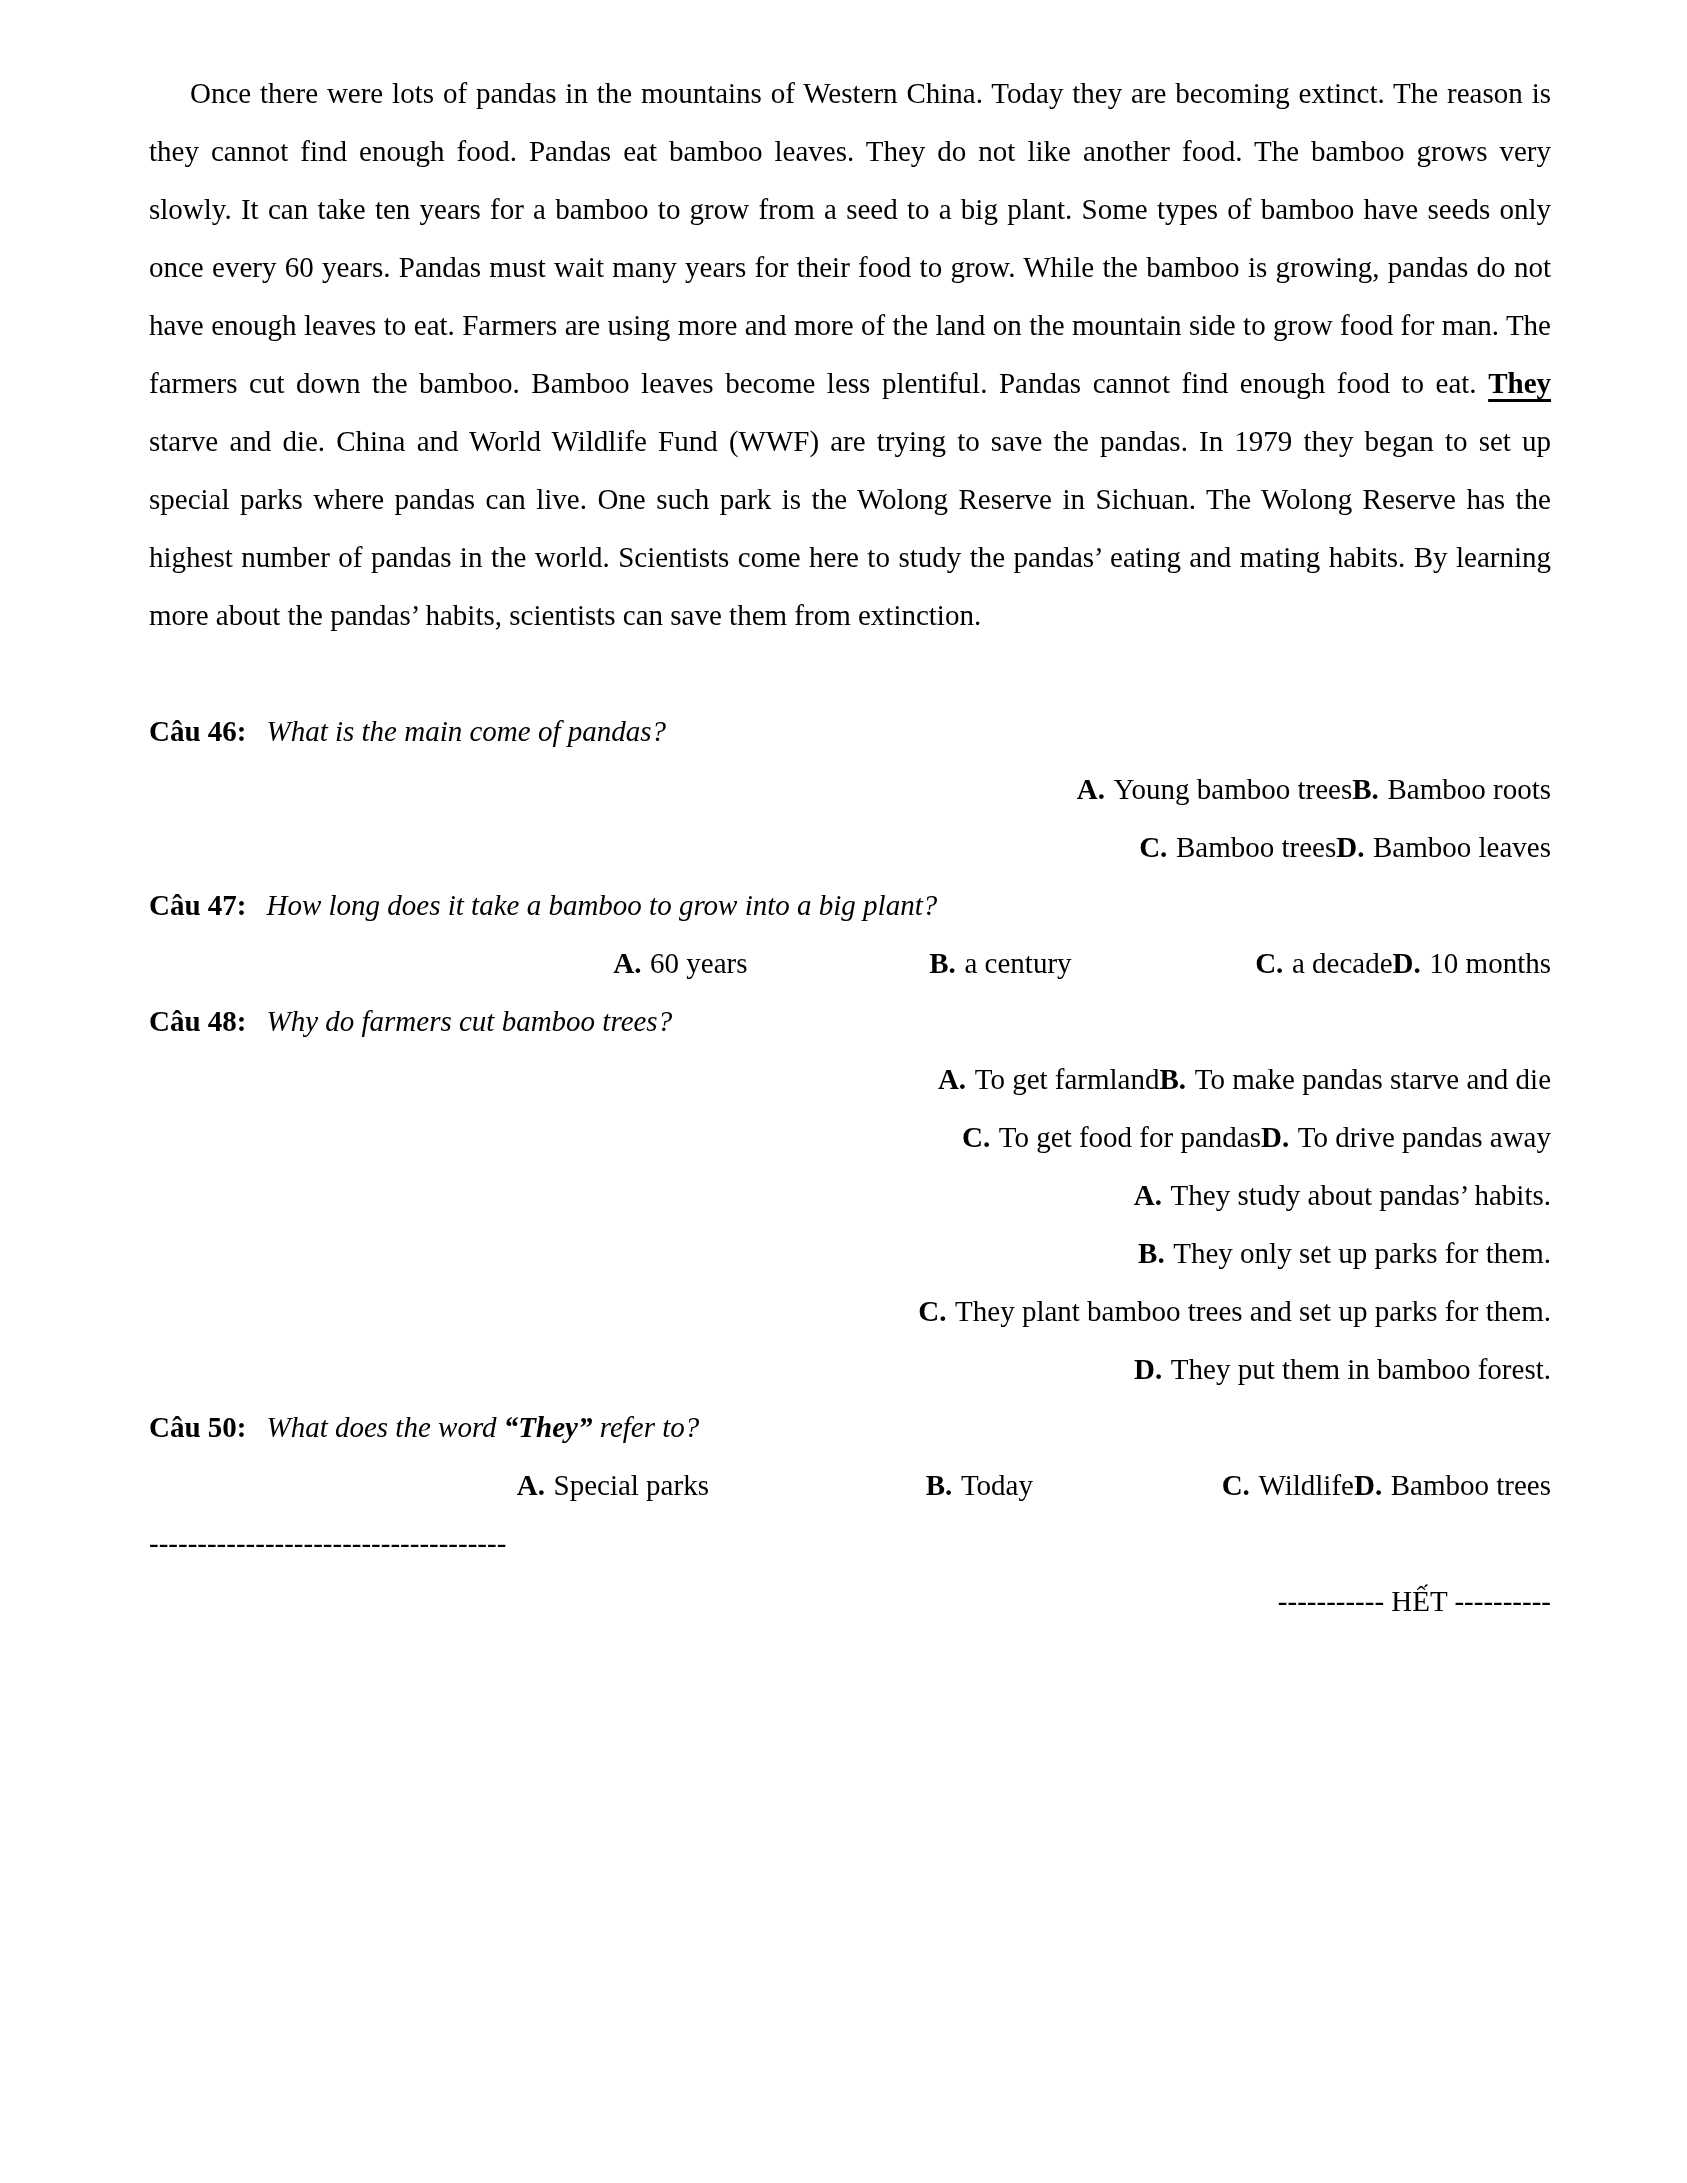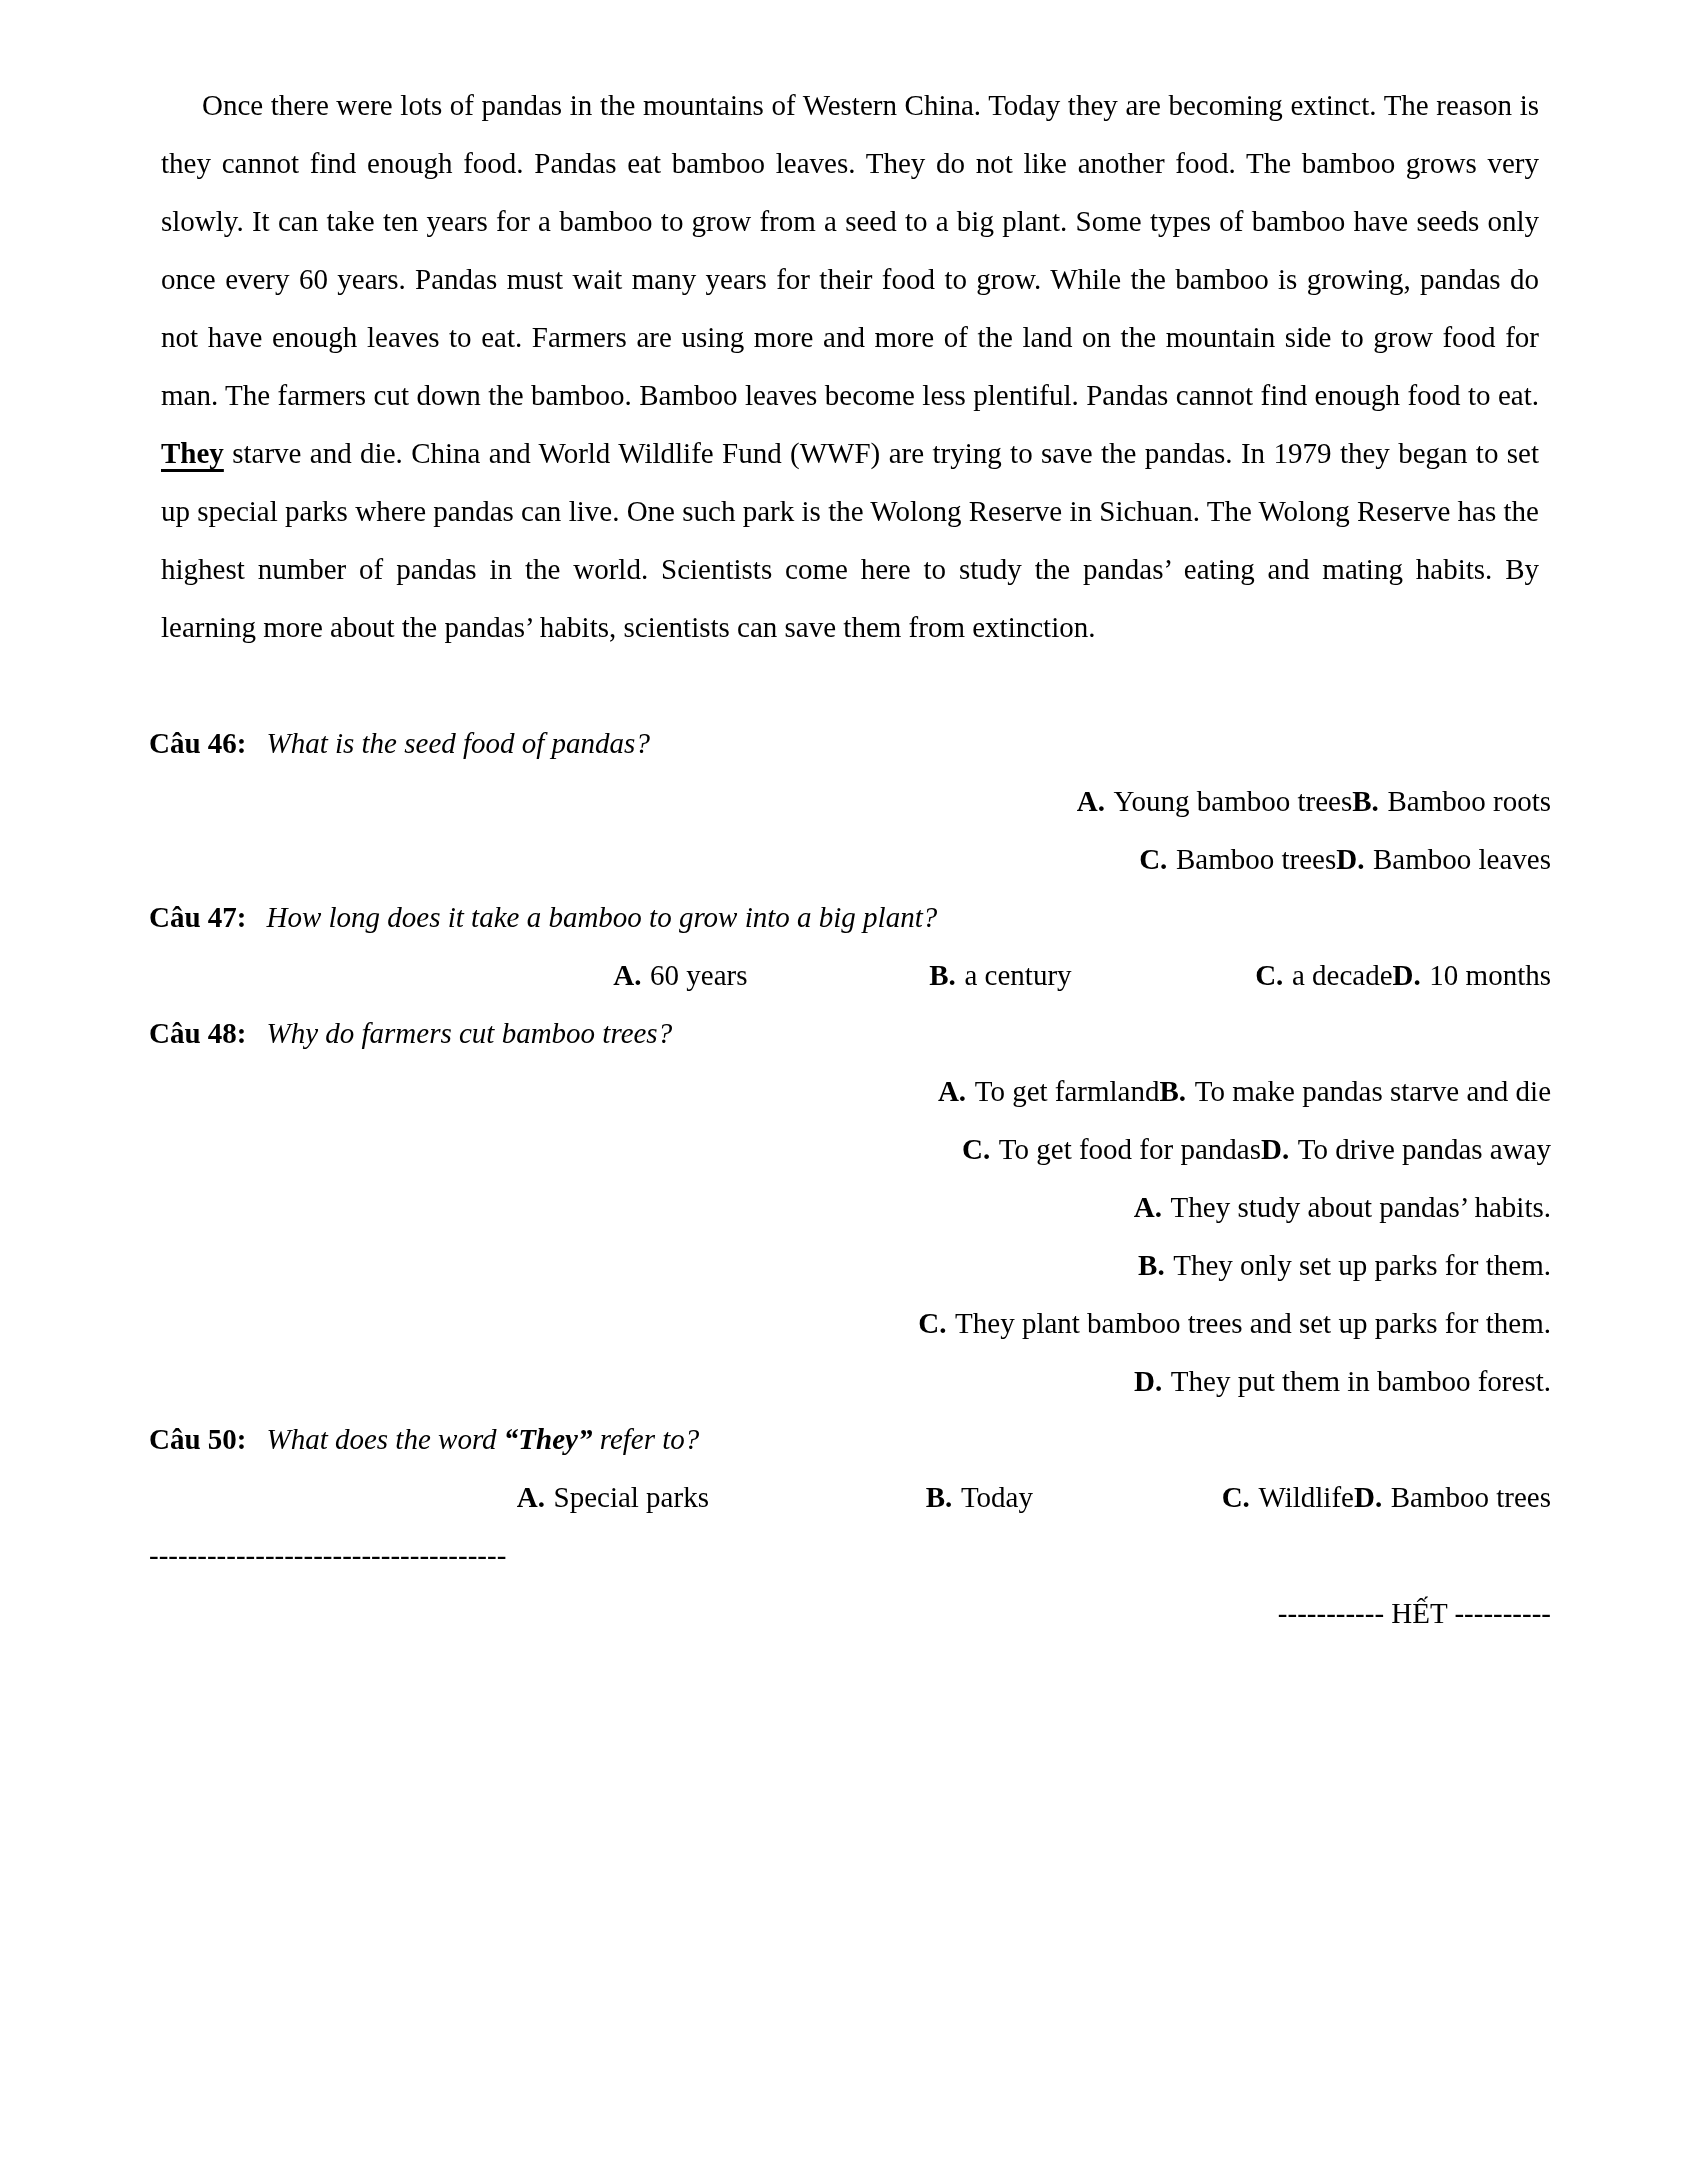--- a/index.html
+++ b/index.html
@@ -14,21 +14,21 @@
     box-sizing: border-box;
     background: #ffffff;
     color: #000000;
     font-family: "Liberation Serif", serif;
     font-size: 29px;
     line-height: 58px;
     padding: 64px 136px 0 149px;
     overflow: hidden;
   }
   .passage {
-    margin: 12px;
+    margin: 0;
     text-align: justify;
     text-indent: 41px;
   }
   .they-ref {
     font-weight: bold;
     text-decoration: underline;
     text-decoration-thickness: 3.3px;
     text-underline-offset: 6px;
   }
   .questions {
@@ -71,21 +71,21 @@
 </head>
 <body>
 
 <div class="page">
 
   <p class="passage"><span>Once there were lots of pandas in the mountains of Western China. Today they are becoming extinct. The reason is they cannot find enough food. Pandas eat bamboo leaves. They do not like another food. The bamboo grows very slowly. It can take ten years for a bamboo to grow from a seed to a big plant. Some types of bamboo have seeds only once every 60 years. Pandas must wait many years for their food to grow. While the bamboo is growing, pandas do not have enough leaves to eat. Farmers are using more and more of the land on the mountain side to grow food for man. The farmers cut down the bamboo. Bamboo leaves become less plentiful. Pandas cannot find enough food to eat. </span><span class="they-ref">They</span><span> starve and die. China and World Wildlife Fund (WWF) are trying to save the pandas. In 1979 they began to set up special parks where pandas can live. One such park is the Wolong Reserve in Sichuan. The Wolong Reserve has the highest number of pandas in the world. Scientists come here to study the pandas’ eating and mating habits. By learning more about the pandas’ habits, scientists can save them from extinction.</span></p>
 
   <div class="questions">
 
     <div class="q-line">
-      <span class="q-label">Câu 46:</span><span class="q-text">What is the seed food of pandas?</span>
+      <span class="q-label">Câu 46:</span><span class="q-text">What is the main come of pandas?</span>
     </div>
     <div class="opt-row">
       <span class="opt half"><span class="opt-letter">A.</span><span>Young bamboo trees</span></span><span class="opt"><span class="opt-letter">B.</span><span>Bamboo roots</span></span>
     </div>
     <div class="opt-row">
       <span class="opt half"><span class="opt-letter">C.</span><span>Bamboo trees</span></span><span class="opt"><span class="opt-letter">D.</span><span>Bamboo leaves</span></span>
     </div>
 
     <div class="q-line">
       <span class="q-label">Câu 47:</span><span class="q-text">How long does it take a bamboo to grow into a big plant?</span>

